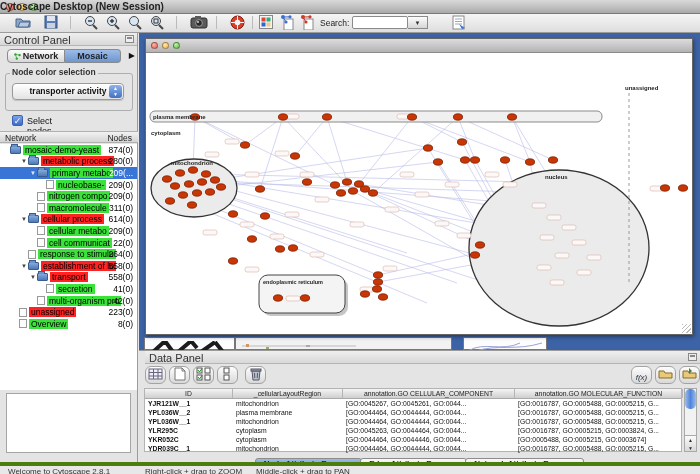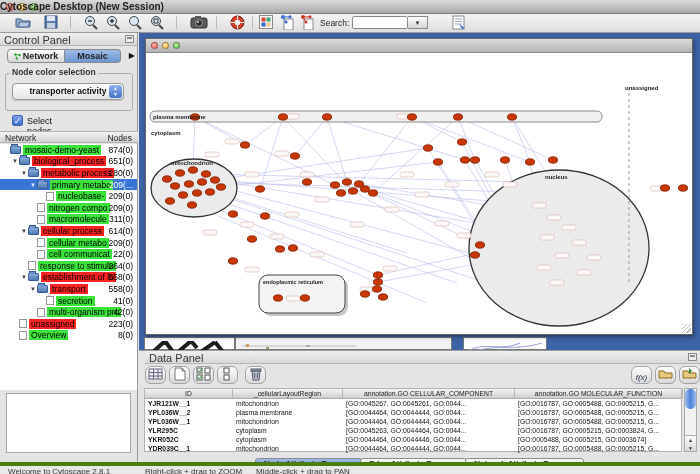--- a/index.html
+++ b/index.html
@@ -260,27 +260,20 @@
       <span class="c1">Network</span>
       <span class="c2">Nodes</span>
     </div>
     <div id="treewrap">
         <div class="trow">
           <span class="ind" style="width:2px"></span>
           <span class="arr"></span>
           <span class="fico"></span>
           <span class="tlab green">mosaic-demo-yeast</span>
           <span class="tcnt">874(0)</span>
-        </div>
-        <div class="trow">
-          <span class="ind" style="width:11px"></span>
-          <span class="arr">▼</span>
-          <span class="fico"></span>
-          <span class="tlab red">biological_process</span>
-          <span class="tcnt">651(0)</span>
         </div>
         <div class="trow">
           <span class="ind" style="width:20px"></span>
           <span class="arr">▼</span>
           <span class="fico"></span>
           <span class="tlab red">metabolic process</span>
           <span class="tcnt">280(0)</span>
         </div>
         <div class="trow sel">
           <span class="ind" style="width:29px"></span>

